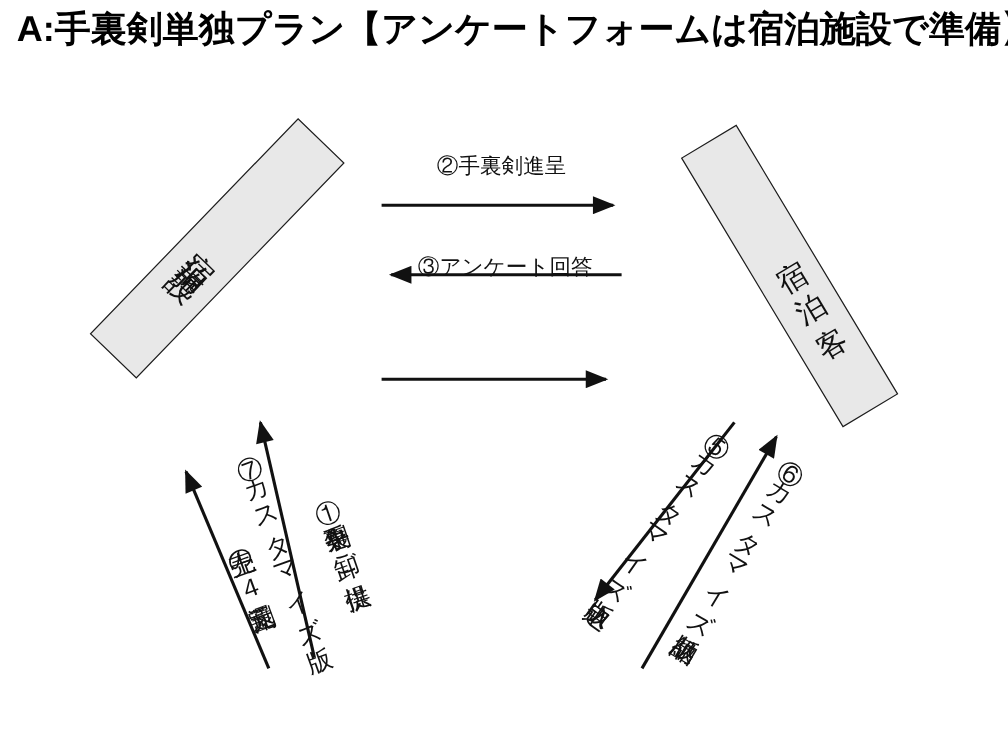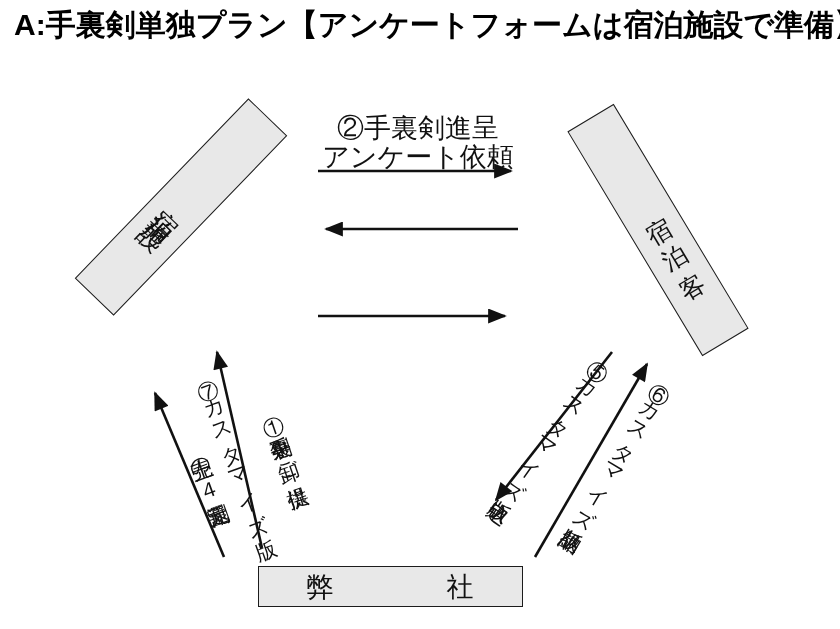--- a/index.html
+++ b/index.html
@@ -21,21 +21,21 @@
     transform:translate(-50%,-50%) rotate(44deg);}
   .node-guest{left:658px;top:230px;width:52px;height:260px;
     transform:translate(-50%,-50%) rotate(-31deg);}
   .node-company{left:258px;top:566px;width:263px;height:39px;}
   .vtext{writing-mode:vertical-rl;font-size:25px;white-space:nowrap;}
   .node-facility .vtext{letter-spacing:7px;margin-bottom:-7px;}
   .node-guest .vtext{letter-spacing:32px;margin-bottom:-32px;}
   .node-company .htext{font-size:27px;letter-spacing:1px;white-space:pre;}
   .hlabel{
     position:absolute;transform:translateX(-50%);
-    font-size:27px;white-space:nowrap;line-height:1.2;
+    font-size:18px;white-space:nowrap;line-height:1.2;margin-top:16px;
   }
   .dlabel{
     position:absolute;writing-mode:vertical-rl;white-space:nowrap;
     font-size:21px;letter-spacing:1px;
     transform:translate(-50%,-50%) rotate(var(--r));
   }
 </style>
 </head>
 <body>
 
@@ -59,27 +59,24 @@
   </svg>
 
   <div class="node node-facility">
     <span class="vtext">宿泊施設</span>
   </div>
 
   <div class="node node-guest">
     <span class="vtext">宿泊客</span>
   </div>
 
-  <div class="node node-company">
-    <span class="htext">弊　　　　社</span>
-  </div>
 
   <div class="hlabel" style="left:418px;top:112px;">②手裏剣進呈</div>
-  <div class="hlabel" style="left:418px;top:141px;">アンケート依頼</div>
 
+  <div class="hlabel" style="left:421px;top:196px;">③アンケート回答</div>
 
 
   <div class="dlabel" style="left:277px;top:438px;--r:-19deg;">①手裏剣を卸ご提供</div>
 
   <div class="dlabel" style="left:228px;top:446px;--r:-20deg;">⑦カスタマイズ版</div>
   <div class="dlabel" style="left:201px;top:468px;--r:-20deg;">売上の４割還元</div>
 
   <div class="dlabel" style="left:563px;top:421px;--r:35deg;">⑤カスタマイズ版申込</div>
 
   <div class="dlabel" style="left:628px;top:446px;--r:31deg;">⑥カスタマイズ版納品</div>

